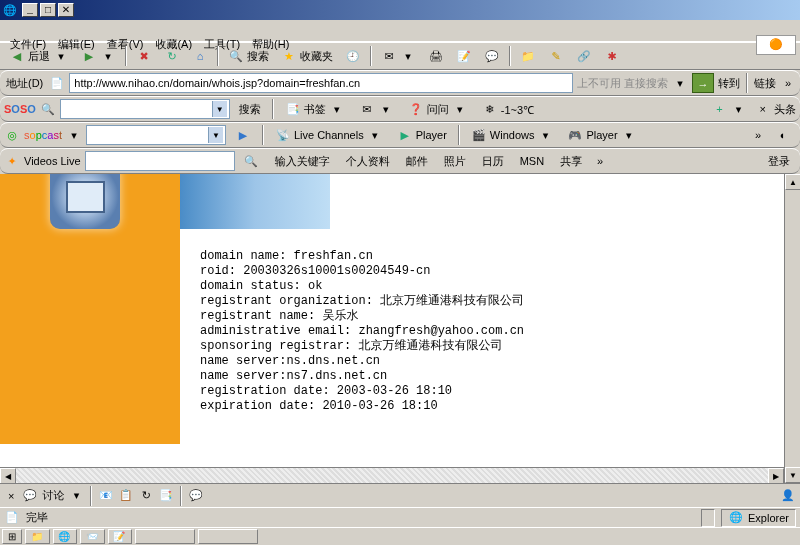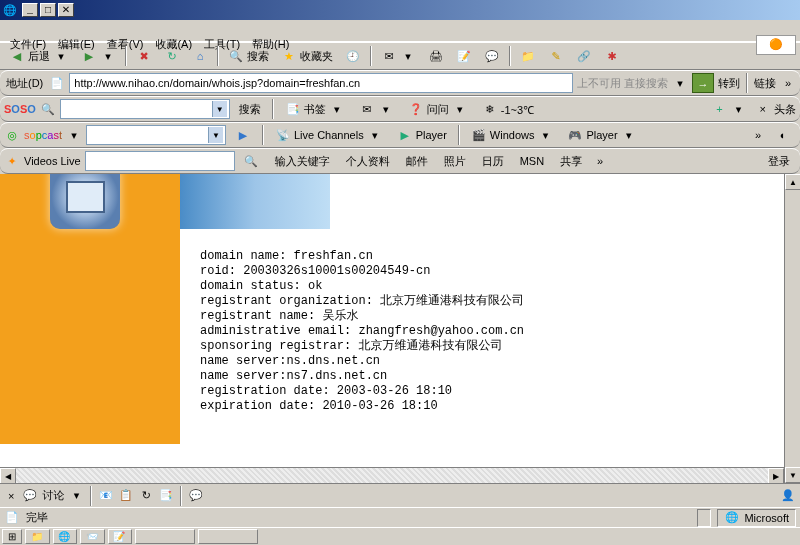--- a/index.html
+++ b/index.html
@@ -279,21 +279,21 @@
   <span class="ico">👤</span>
 </div>
 
 <div class="statusbar">
   <span class="ico">📄</span>
   <span>完毕</span>
   <span style="flex:1"></span>
   <div class="cell"></div>
   <div class="cell">
       <span class="ico">🌐</span>
-      <span>Microsoft</span>
+      <span>Explorer</span>
     </div>
 </div>
 
 <div class="taskbar">
   <div class="taskbtn">⊞</div>
   <div class="taskbtn">📁</div>
   <div class="taskbtn">🌐</div>
   <div class="taskbtn">📨</div>
   <div class="taskbtn">📝</div>
   <div class="taskbtn" style="width:60px"></div>

